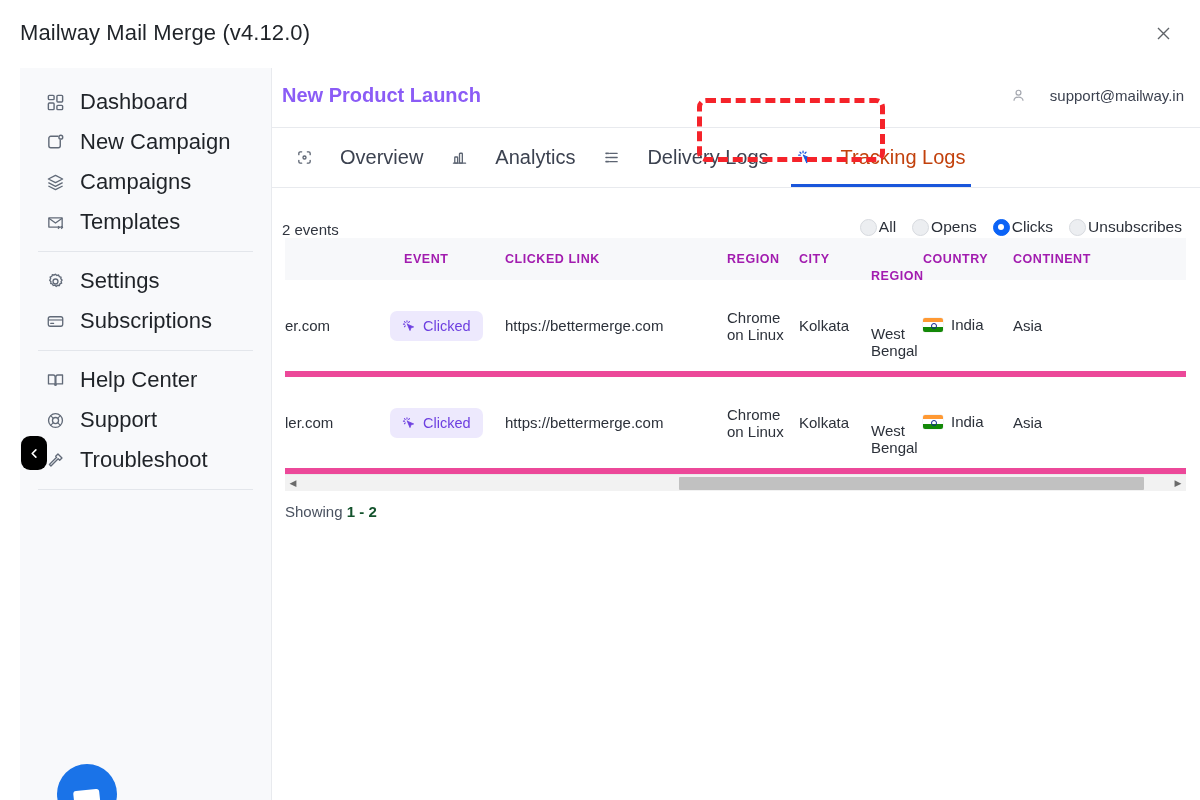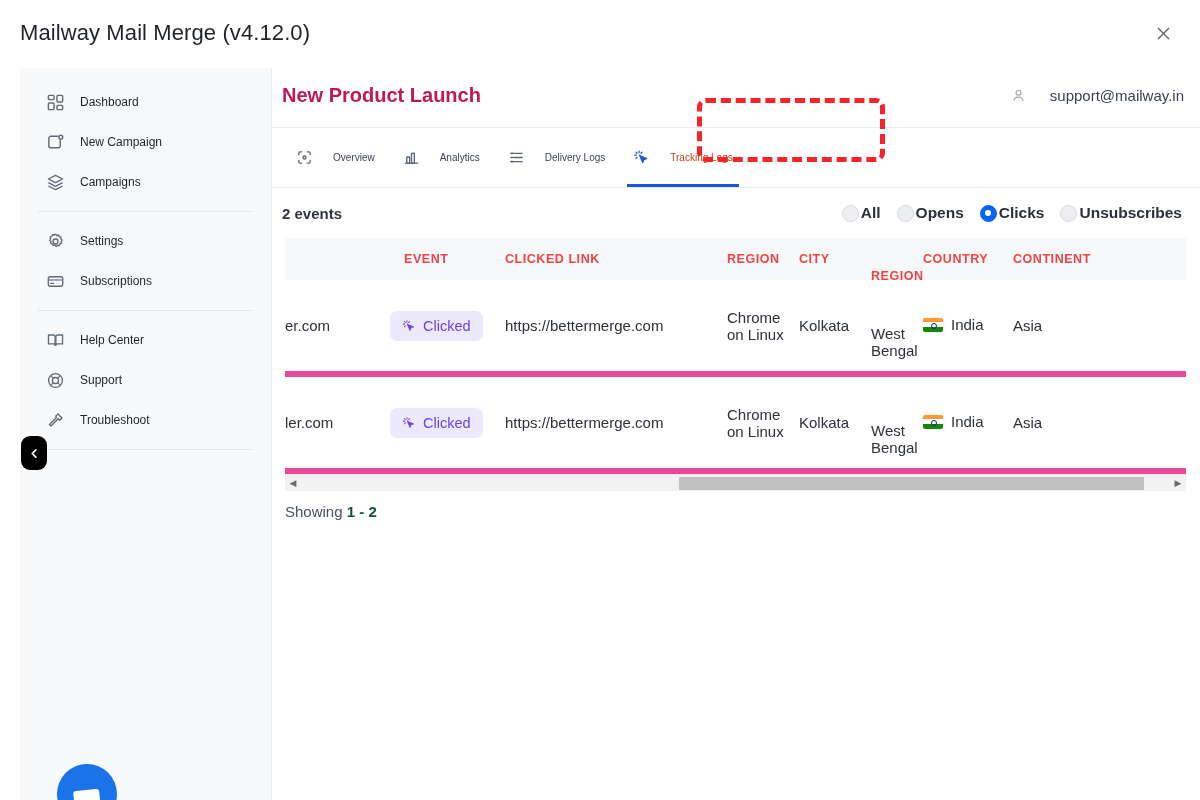--- a/index.html
+++ b/index.html
@@ -45,21 +45,21 @@
     border-radius: 8px;
     cursor: pointer;
     color: #1f2328;
   }
   .nav-icon {
     width: 22px; height: 22px;
     display: flex; align-items: center; justify-content: center;
     color: #616a78; margin-right: 14px; flex: 0 0 auto;
   }
   .nav-icon svg { display: block; }
-  .nav-label { font-size: 12px; color: #1f2328; white-space: nowrap; }
+  .nav-label { font-size: 22px; color: #1f2328; white-space: nowrap; }
   .nav-gap { height: 14px; }
   .nav-divider {
     height: 1px; background: #e3e6eb; margin: 9px 18px;
   }
   .collapse-tab {
     position: absolute; left: 21px; top: 436px;
     width: 26px; height: 34px;
     background: #000000;
     border-radius: 9px;
     display: flex; align-items: center; justify-content: center;
@@ -83,40 +83,40 @@
   .main {
     position: absolute; left: 272px; top: 68px;
     width: 928px; height: 732px; background: #ffffff;
   }
   .main-header {
     position: relative; height: 60px;
     border-bottom: 1px solid #e8eaee;
   }
   .page-title {
     position: absolute; left: 10px; top: 16px;
-    font-size: 20px; font-weight: 700; color: #be185d;
+    font-size: 20px; font-weight: 700; color: #8b5cf6;
   }
   .account {
     position: absolute; right: 16px; top: 19px;
     display: flex; align-items: center; gap: 24px;
     font-size: 15px; color: #3c4250; cursor: pointer;
   }
   .account svg { display: block; color: #49506080; }
 
   
   .tabbar {
     position: relative; height: 60px;
     border-bottom: 1px solid #e8eaee;
     display: flex; align-items: center;
     padding-left: 10px;
   }
   .tab {
-    display: flex; align-items: center; gap: 20px;
+    display: flex; align-items: center; gap: 27px;
     height: 58px; padding: 0 14px;
-    font-size: 10px; color: #3c4250;
+    font-size: 20px; color: #3c4250;
     cursor: pointer; position: relative;
   }
   .tab .t-ico { display: flex; align-items: center; color: #5c6472; }
   .tab .t-ico svg { display: block; }
   .tab.active { color: #c2410c; }
   .tab.active .t-ico { color: #1a56db; }
   .tab.active::after {
     content: ""; position: absolute;
     left: 8px; right: 8px; bottom: 0; height: 3px;
     background: #1a56db;
@@ -126,23 +126,22 @@
     left: 425px; top: -30px;
     width: 188px; height: 64px;
     border: 5px dashed #f5232a;
     border-radius: 9px;
     pointer-events: none; z-index: 25;
   }
 
   
   .filterbar {
     position: relative; height: 50px;
-    display: flex; align-items: center;
+    display: flex; align-items: flex-end;
     padding: 0 14px 0 10px;
-    font-weight: bold;
   }
   .events-count { font-size: 15px; color: #30353f; }
   .radios { margin-left: auto; display: flex; align-items: center; gap: 8px; }
   .radio {
     display: flex; align-items: center; gap: 2px;
     cursor: pointer; padding: 2px 4px;
   }
   .dot {
     width: 17px; height: 17px; border-radius: 50%;
     background: #eceef1; border: 1px solid #d7dadf;
@@ -158,21 +157,21 @@
   }
   .radio-label { font-size: 15.5px; color: #2b3039; }
 
   
   .table-wrap { position: relative; padding: 0 14px 0 0; }
   .thead {
     display: flex; align-items: center;
     height: 42px; margin-left: 13px;
     background: #f7f8fa;
     font-size: 12.5px; font-weight: 700;
-    color: #ef4444; letter-spacing: .55px;
+    color: #a21caf; letter-spacing: .55px;
   }
   .trow {
     display: flex; align-items: center;
     min-height: 97px; margin-left: 13px;
     border-bottom: 6px solid #ec4899;
     font-size: 15px; color: #2c313a;
   }
   .c-email   { width: 105px; padding-left: 0px; flex: 0 0 auto; overflow: hidden; }
   .c-event   { width: 115px; flex: 0 0 auto; }
   .c-link    { width: 222px; flex: 0 0 auto; }
@@ -277,20 +276,30 @@
     <span class="nav-icon">
       <svg width="19" height="19" viewBox="0 0 20 20" fill="none" stroke="currentColor" stroke-width="1.4" stroke-linejoin="round">
         <path d="M10 2.5 2.5 6.3 10 10.1 17.5 6.3 10 2.5Z"></path>
         <path d="M2.5 10.2 10 14l7.5-3.8"></path>
         <path d="M2.5 13.7 10 17.5l7.5-3.8"></path>
       </svg>
     </span>
     <span class="nav-label">Campaigns</span>
   </div>
 
+  <div class="nav-item">
+    <span class="nav-icon">
+      <svg width="19" height="19" viewBox="0 0 20 20" fill="none" stroke="currentColor" stroke-width="1.4" stroke-linejoin="round">
+        <path d="M3 5.2h14v9.6H3z"></path>
+        <path d="m3 5.6 7 5 7-5"></path>
+        <path d="m12.6 13.8 1.5 1.4-1.5 1.4M16 13.8l1.5 1.4-1.5 1.4" stroke-width="1.2"></path>
+      </svg>
+    </span>
+    <span class="nav-label">Templates</span>
+  </div>
 
   <div class="nav-divider"></div>
 
   <div class="nav-item">
     <span class="nav-icon">
       <svg width="19" height="19" viewBox="0 0 20 20" fill="none" stroke="currentColor" stroke-width="1.4">
         <circle cx="10" cy="10" r="2.6"></circle>
         <path d="M10 2.4l1.4 1.2 1.8-.4.8 1.7 1.8.5-.2 1.8 1.3 1.3-1 1.5.5 1.8-1.7.7-.6 1.7-1.8-.2-1.5 1.1-1.4-1.2-1.8.4-.8-1.7-1.8-.5.2-1.8L3.9 8.6l1-1.5-.5-1.8 1.7-.7.6-1.7 1.8.2z"></path>
       </svg>
     </span>

